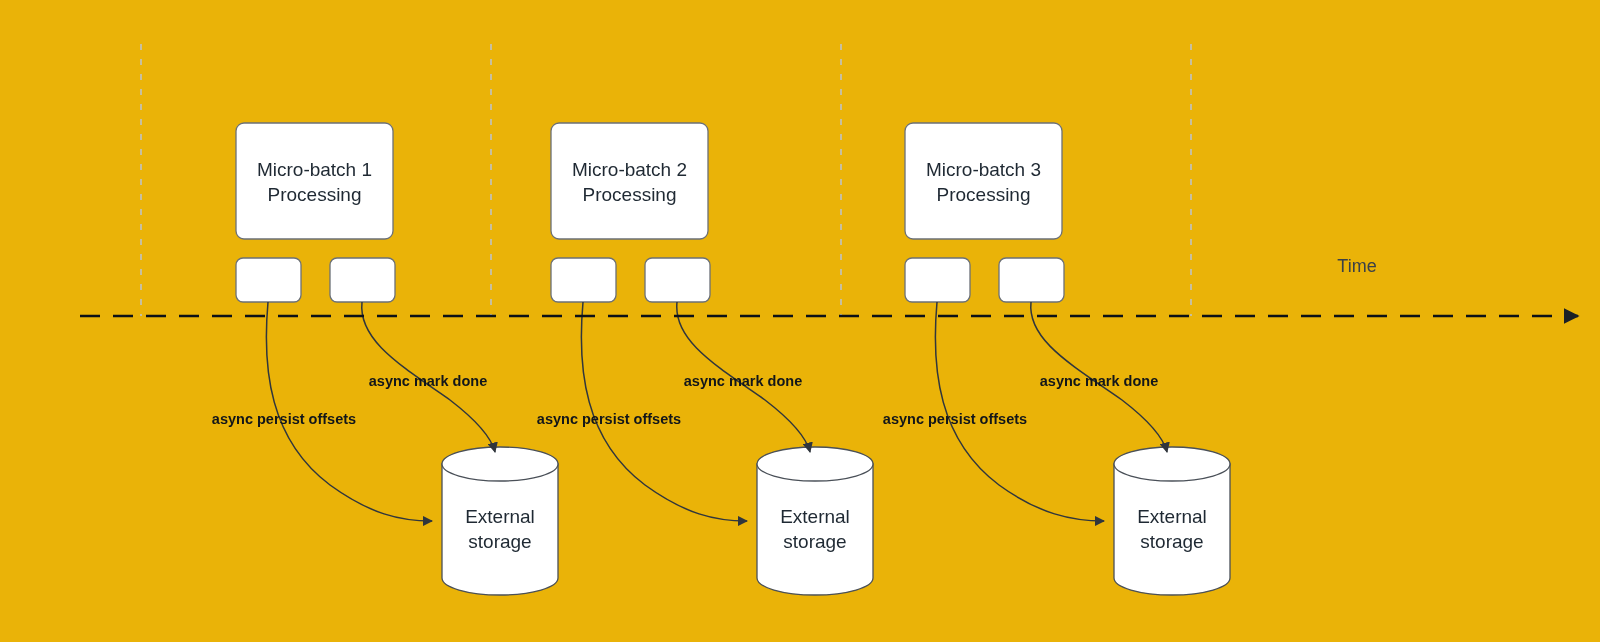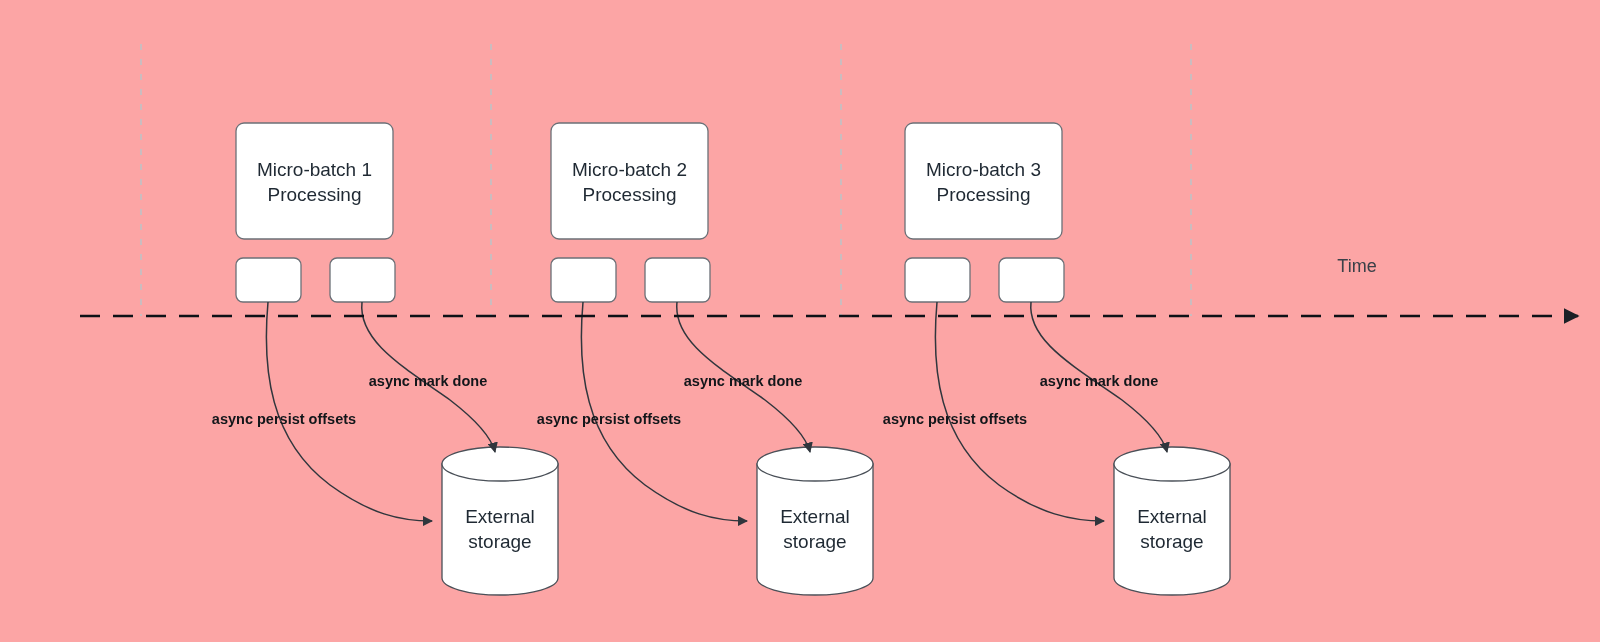--- a/index.html
+++ b/index.html
@@ -4,21 +4,21 @@
 <style>
   html, body {
     margin: 0;
     padding: 0;
     background: #ffffff;
   }
   #canvas {
     position: relative;
     width: 1600px;
     height: 642px;
-    background: #fca5a5;
+    background: #eab308;
     overflow: hidden;
     font-family: "Liberation Sans", sans-serif;
   }
   svg.layer {
     position: absolute;
     left: 0;
     top: 0;
     width: 1600px;
     height: 642px;
   }

